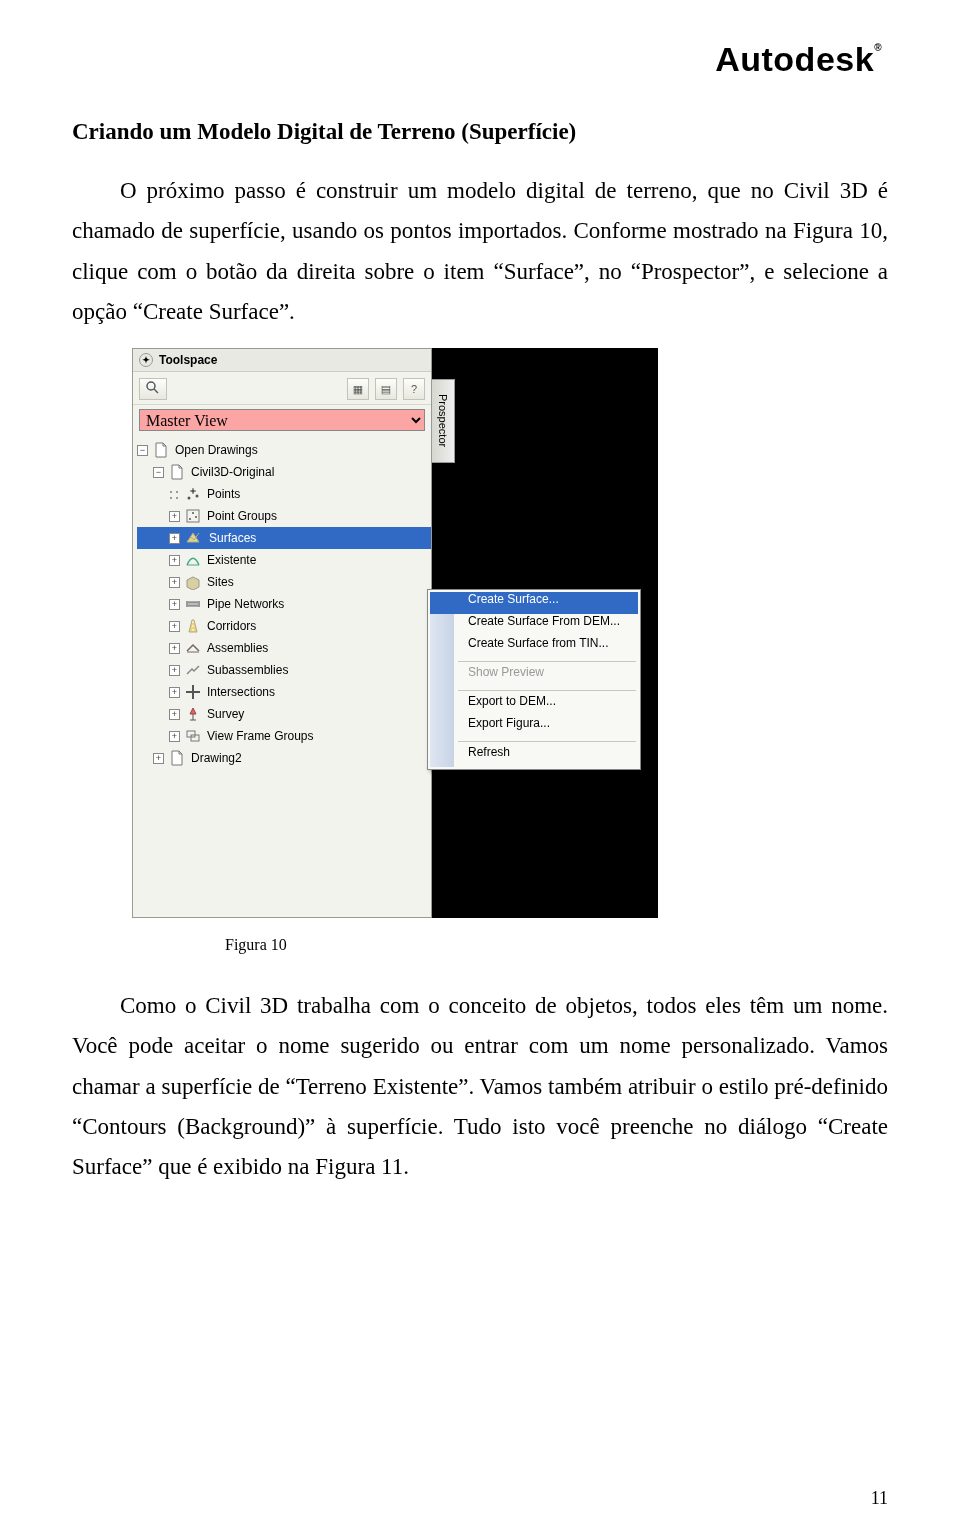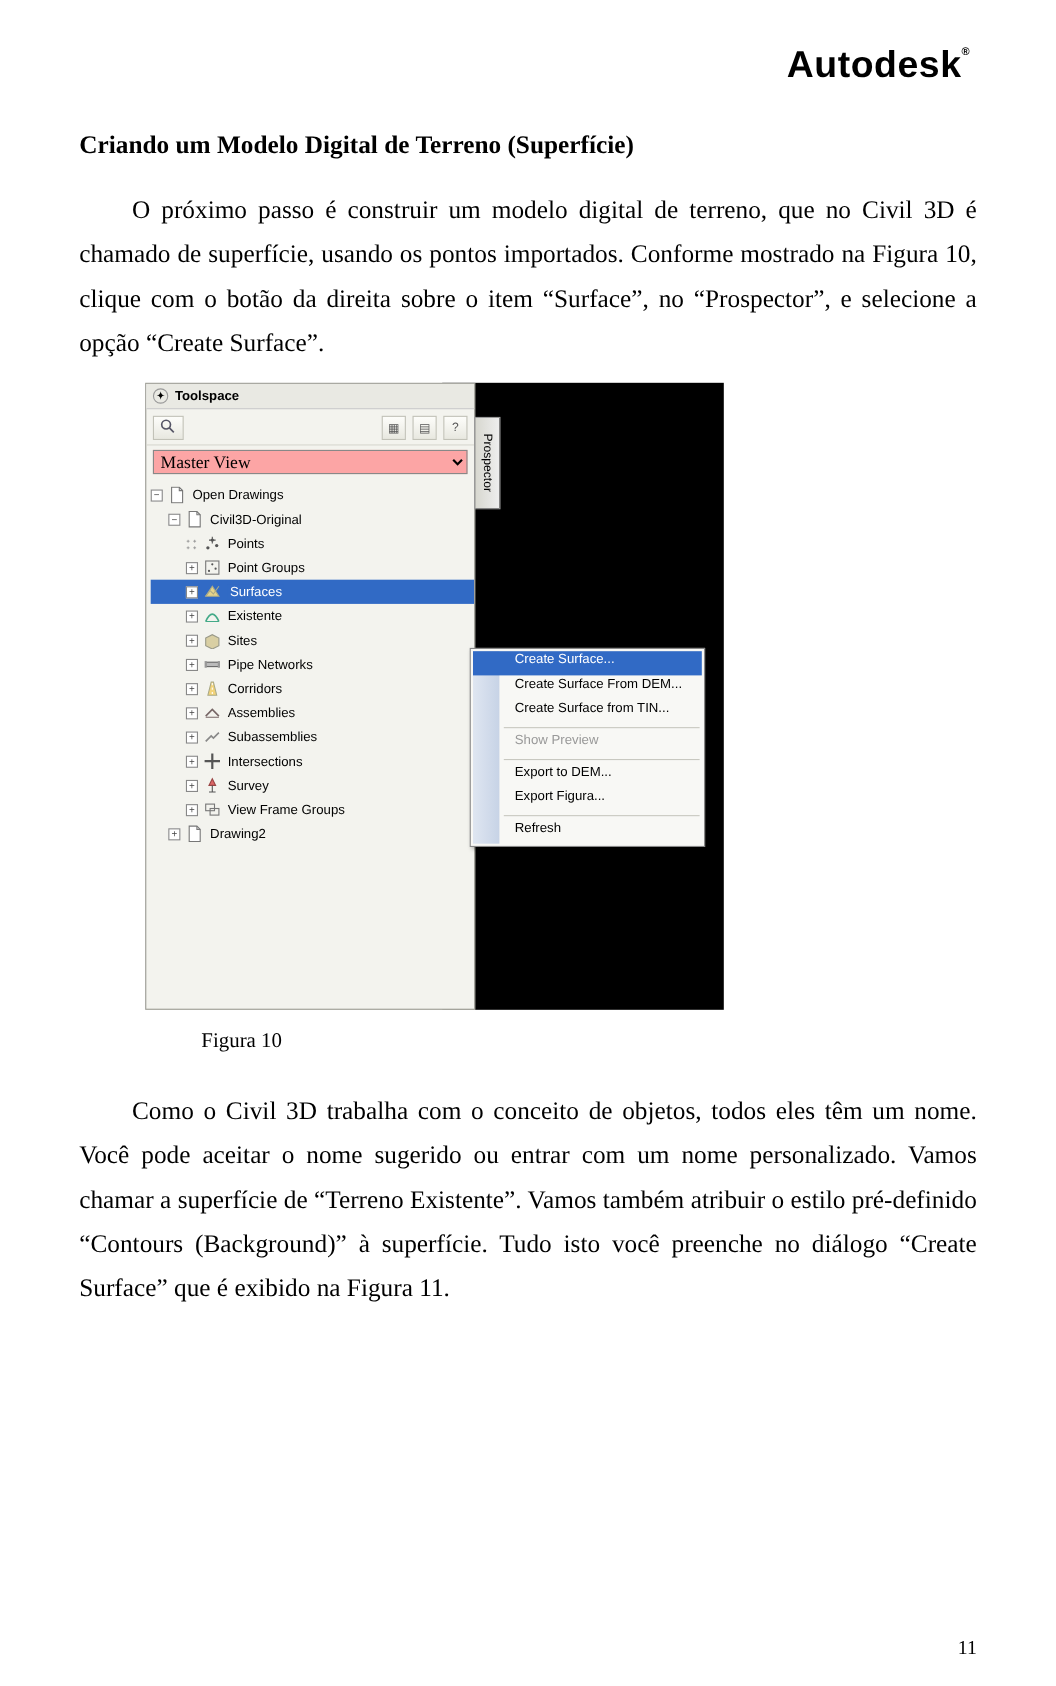--- a/index.html
+++ b/index.html
@@ -4,21 +4,21 @@
 <style>
   * { box-sizing: border-box; margin: 0; padding: 0; }
   html, body { width: 960px; background: #fff; font-family: Georgia, "Times New Roman", serif; color: #000; }
   body { padding: 40px 72px 40px 72px; }
   .brand { font-family: Arial, Helvetica, sans-serif; font-size: 34px; font-weight: 700; text-align: right; letter-spacing: 0.5px; padding-right: 6px; margin-bottom: 40px; position: relative; }
   .brand-r { font-size: 10px; vertical-align: top; position: relative; top: 2px; }
   h1.section { font-family: Georgia, serif; font-size: 23px; font-weight: 700; margin-bottom: 26px; }
   p.body { font-size: 23px; line-height: 1.75; text-align: justify; margin-bottom: 14px; }
   p.body.indent { text-indent: 48px; }
   .figure-wrap { display: flex; flex-direction: column; align-items: flex-start; margin: 16px 0 32px 60px; }
-  .figure-caption { font-size: 19px; margin-top: 18px; margin-left: 51px; }
+  .figure-caption { font-size: 16px; margin-top: 18px; margin-left: 93px; }
   .page-num { position: absolute; right: 72px; bottom: 24px; font-size: 18px; }
 
   
   .shot { position: relative; width: 526px; height: 570px; font-family: Tahoma, Arial, sans-serif; font-size: 12px; color: #000; }
   .black-bg { position: absolute; left: 270px; top: 0; width: 256px; height: 570px; background: #000; }
 
   .palette { position: absolute; left: 0; top: 0; width: 300px; height: 570px; background: #f3f3ee; border: 1px solid #9a9a92; }
   .pal-title { background: #e9e9e3; border-bottom: 1px solid #ccc; padding: 4px 6px; font-size: 12px; font-weight: bold; display:flex; align-items:center; gap:6px;}
   .pal-x { width:14px; height:14px; border:1px solid #999; border-radius:50%; display:flex; align-items:center; justify-content:center; font-size:9px;}
   .toolbar-row { display:flex; align-items:center; gap:6px; padding: 6px 6px 4px 6px; border-bottom:1px solid #d7d7cf;}

